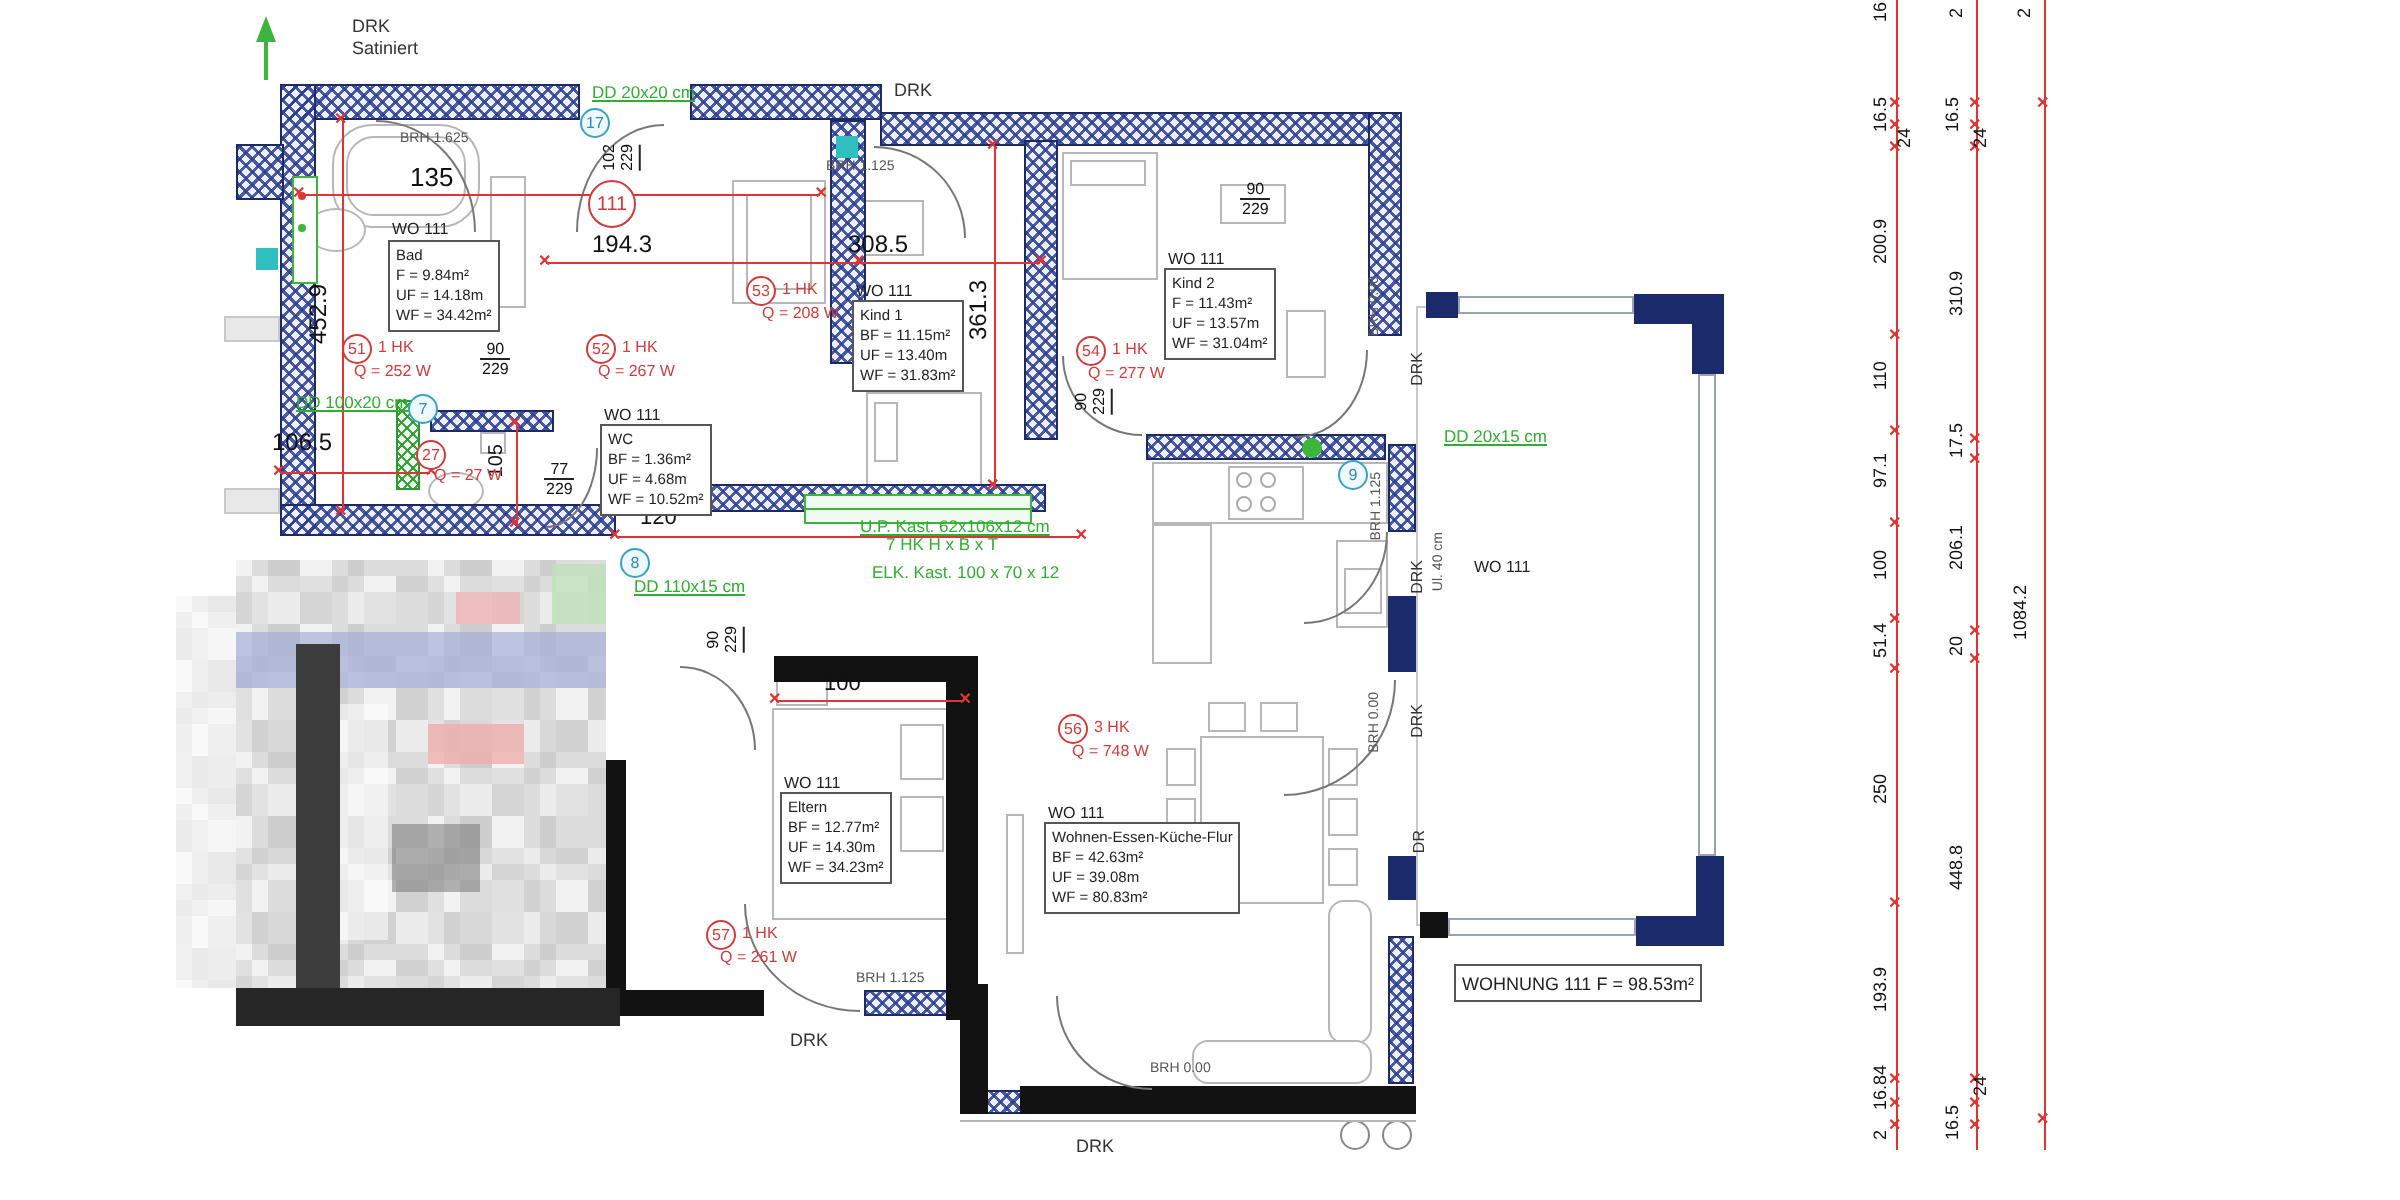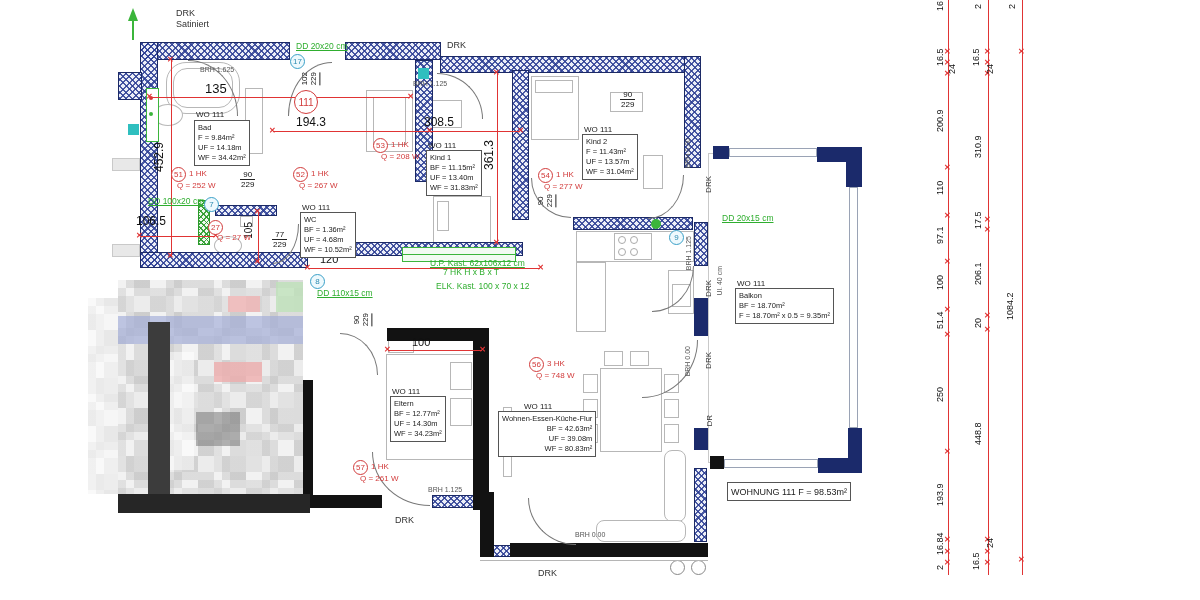--- a/index.html
+++ b/index.html
@@ -276,34 +276,29 @@
     <div>WF = 31.83m²</div>
   </div>
   <div class="a rtitle" style="left:584px;top:125px">WO 111</div>
   <div class="a rbox" style="left:582px;top:134px">
     <div>Kind 2</div>
     <div>F = 11.43m²</div>
     <div>UF = 13.57m</div>
     <div>WF = 31.04m²</div>
   </div>
   <div class="a rtitle" style="left:737px;top:279px">WO 111</div>
-  <div class="a rbox" style="left:735px;top:288px">
-    <div>Balkon</div>
-    <div>BF = 18.70m²</div>
-    <div>F  = 18.70m² x 0.5 = 9.35m²</div>
-  </div>
   <div class="a rtitle" style="left:392px;top:387px">WO 111</div>
   <div class="a rbox" style="left:390px;top:396px">
     <div>Eltern</div>
     <div>BF = 12.77m²</div>
     <div>UF = 14.30m</div>
     <div>WF = 34.23m²</div>
   </div>
   <div class="a rtitle" style="left:524px;top:402px">WO 111</div>
-  <div class="a rbox" style="left:498px;top:411px;text-align:right">
+  <div class="a rbox" style="left:522px;top:411px;text-align:left">
     <div>Wohnen-Essen-Küche-Flur</div>
     <div>BF = 42.63m²</div>
     <div>UF = 39.08m</div>
     <div>WF = 80.83m²</div>
   </div>
 
   <div class="a rc" style="left:171px;top:167px;width:15px;height:15px">51</div>
   <div class="a rtxt" style="left:189px;top:169px">1 HK</div>
   <div class="a rtxt" style="left:177px;top:181px">Q = 252 W</div>
   <div class="a rc" style="left:293px;top:167px;width:15px;height:15px">52</div>

